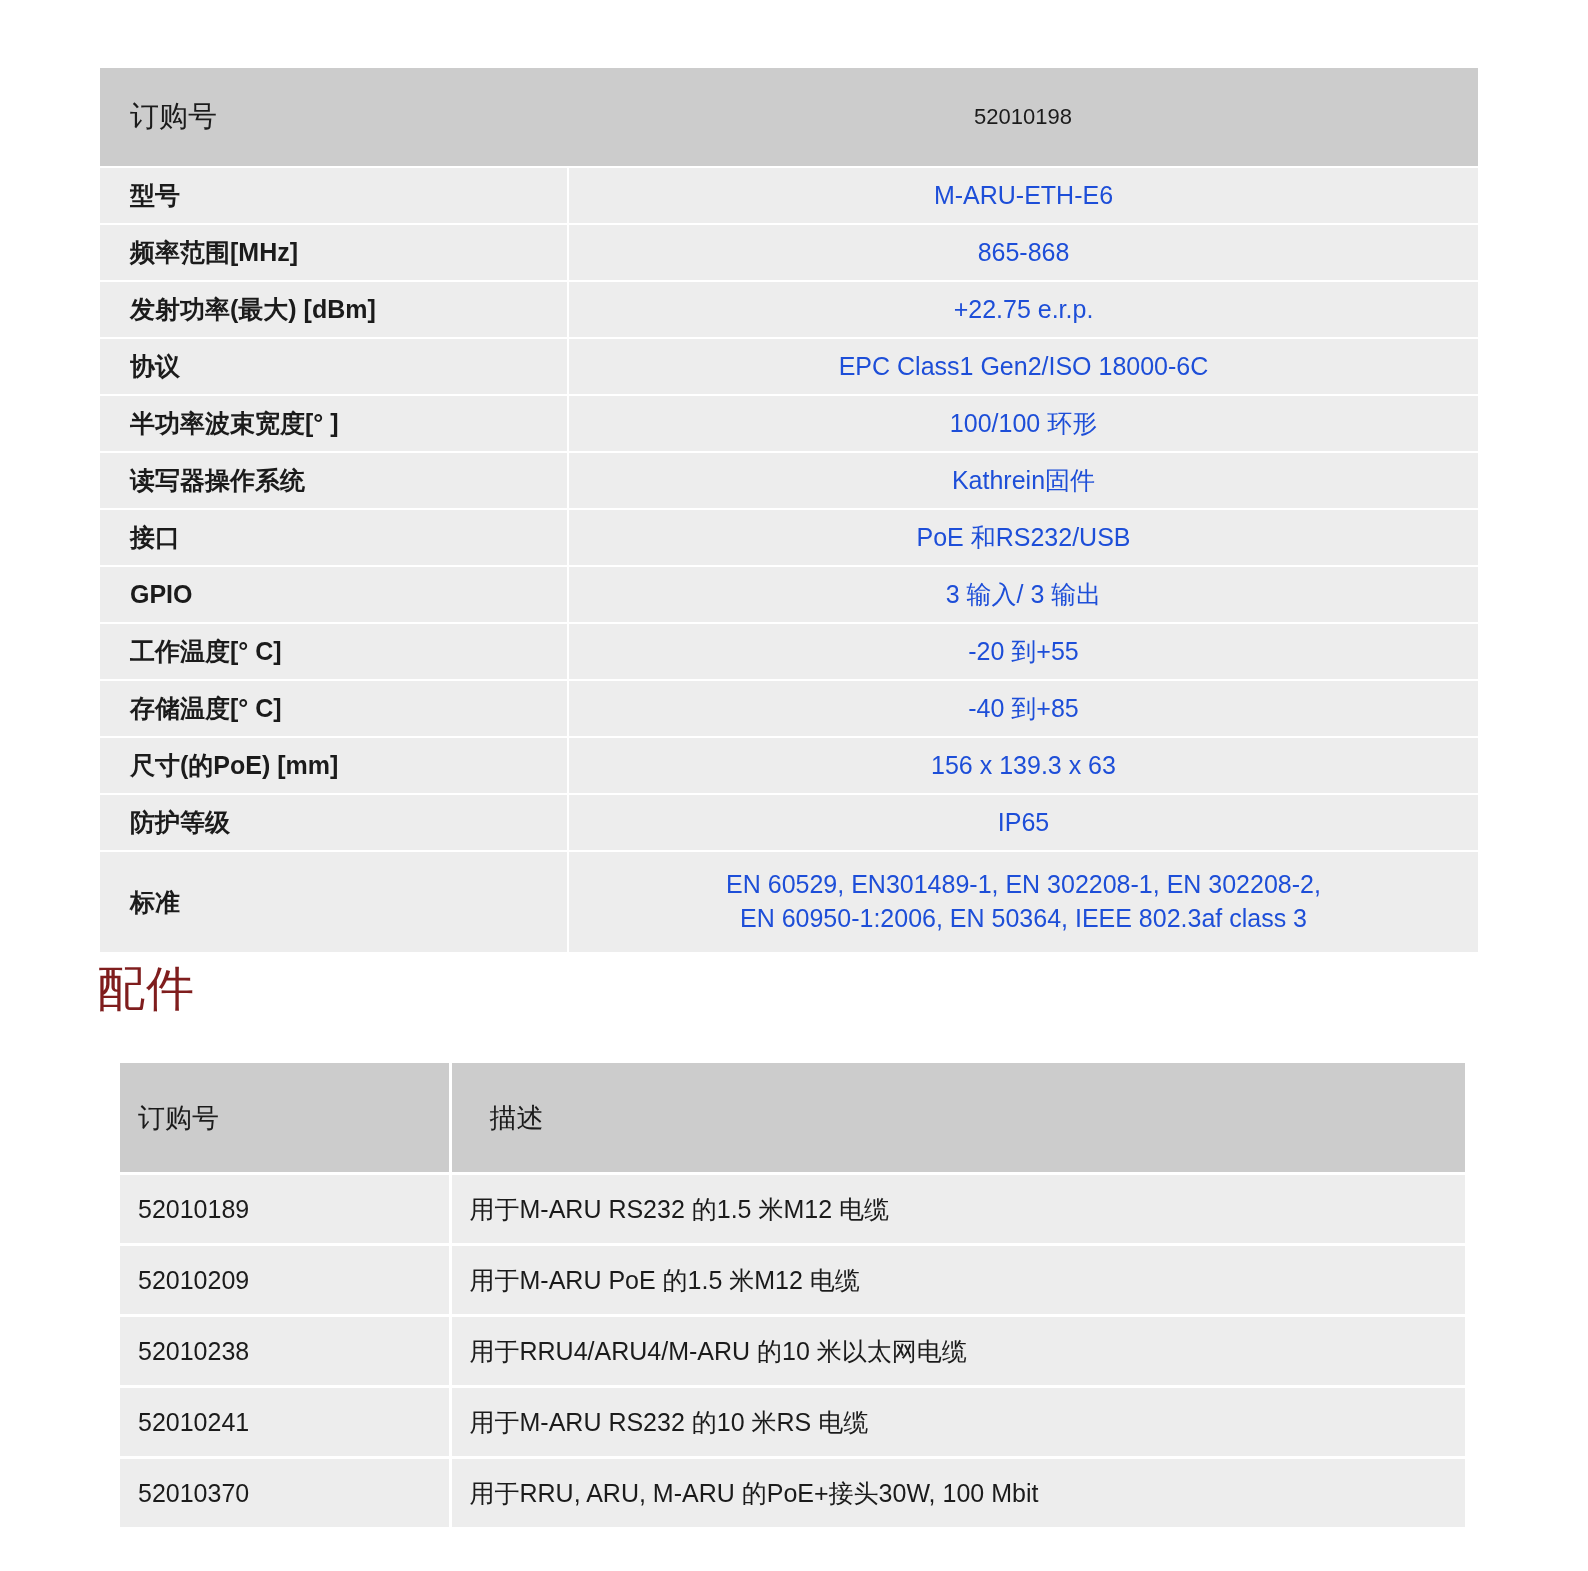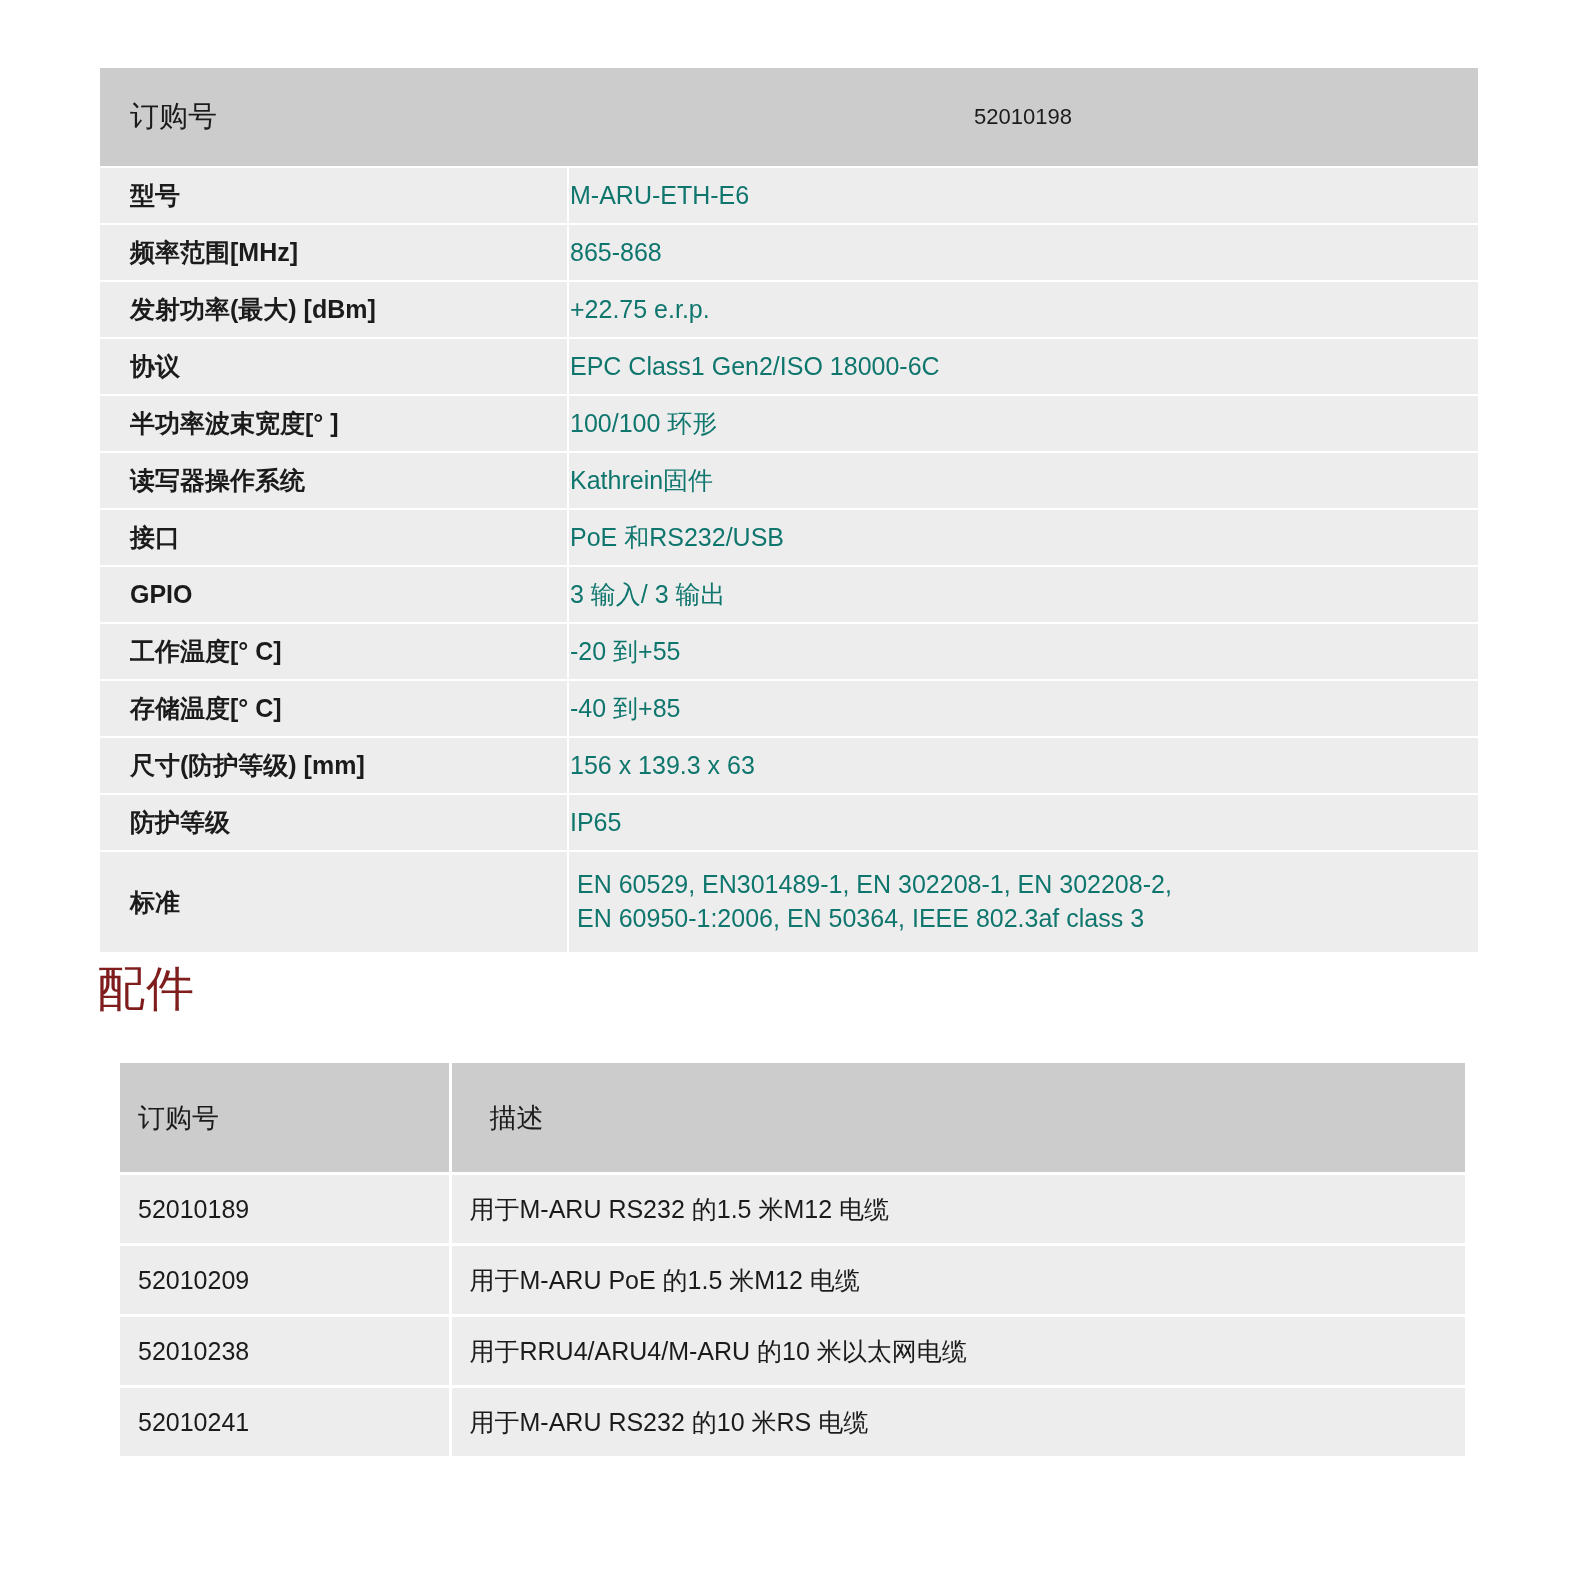--- a/index.html
+++ b/index.html
@@ -60,22 +60,22 @@
   }
   .spec-table tr.data-row td.k {
     font-size: 25px;
     padding-left: 30px;
     color: #1b1b1b;
     border-right: 2px solid #ffffff;
     font-weight: bold;
   }
   .spec-table tr.data-row td.v {
     font-size: 25px;
-    text-align: left;
-    color: #0f766e;
+    text-align: center;
+    color: #1d4ed8;
   }
   .spec-table tr.data-row.tall td {
     height: 84px;
   }
   .spec-table tr.data-row.tall td.v {
     line-height: 1.35;
     padding: 8px 8px;
   }
 
   
@@ -174,21 +174,21 @@
       </tr>
       <tr class="data-row">
         <td class="k">工作温度[° C]</td>
         <td class="v">-20 到+55</td>
       </tr>
       <tr class="data-row">
         <td class="k">存储温度[° C]</td>
         <td class="v">-40 到+85</td>
       </tr>
       <tr class="data-row">
-        <td class="k">尺寸(防护等级) [mm]</td>
+        <td class="k">尺寸(的PoE) [mm]</td>
         <td class="v">156 x 139.3 x 63</td>
       </tr>
       <tr class="data-row">
         <td class="k">防护等级</td>
         <td class="v">IP65</td>
       </tr>
       <tr class="data-row tall">
         <td class="k">标准</td>
         <td class="v" style="white-space: pre-line;">EN 60529, EN301489-1, EN 302208-1, EN 302208-2,
 EN 60950-1:2006, EN 50364, IEEE 802.3af class 3</td>
@@ -217,16 +217,20 @@
         <td class="d">用于M-ARU PoE 的1.5 米M12 电缆</td>
       </tr>
       <tr class="data-row">
         <td class="k">52010238</td>
         <td class="d">用于RRU4/ARU4/M-ARU 的10 米以太网电缆</td>
       </tr>
       <tr class="data-row">
         <td class="k">52010241</td>
         <td class="d">用于M-ARU RS232 的10 米RS 电缆</td>
       </tr>
+      <tr class="data-row">
+        <td class="k">52010370</td>
+        <td class="d">用于RRU, ARU, M-ARU 的PoE+接头30W, 100 Mbit</td>
+      </tr>
     </tbody>
   </table>
 
 </div>
 
 </body></html>

